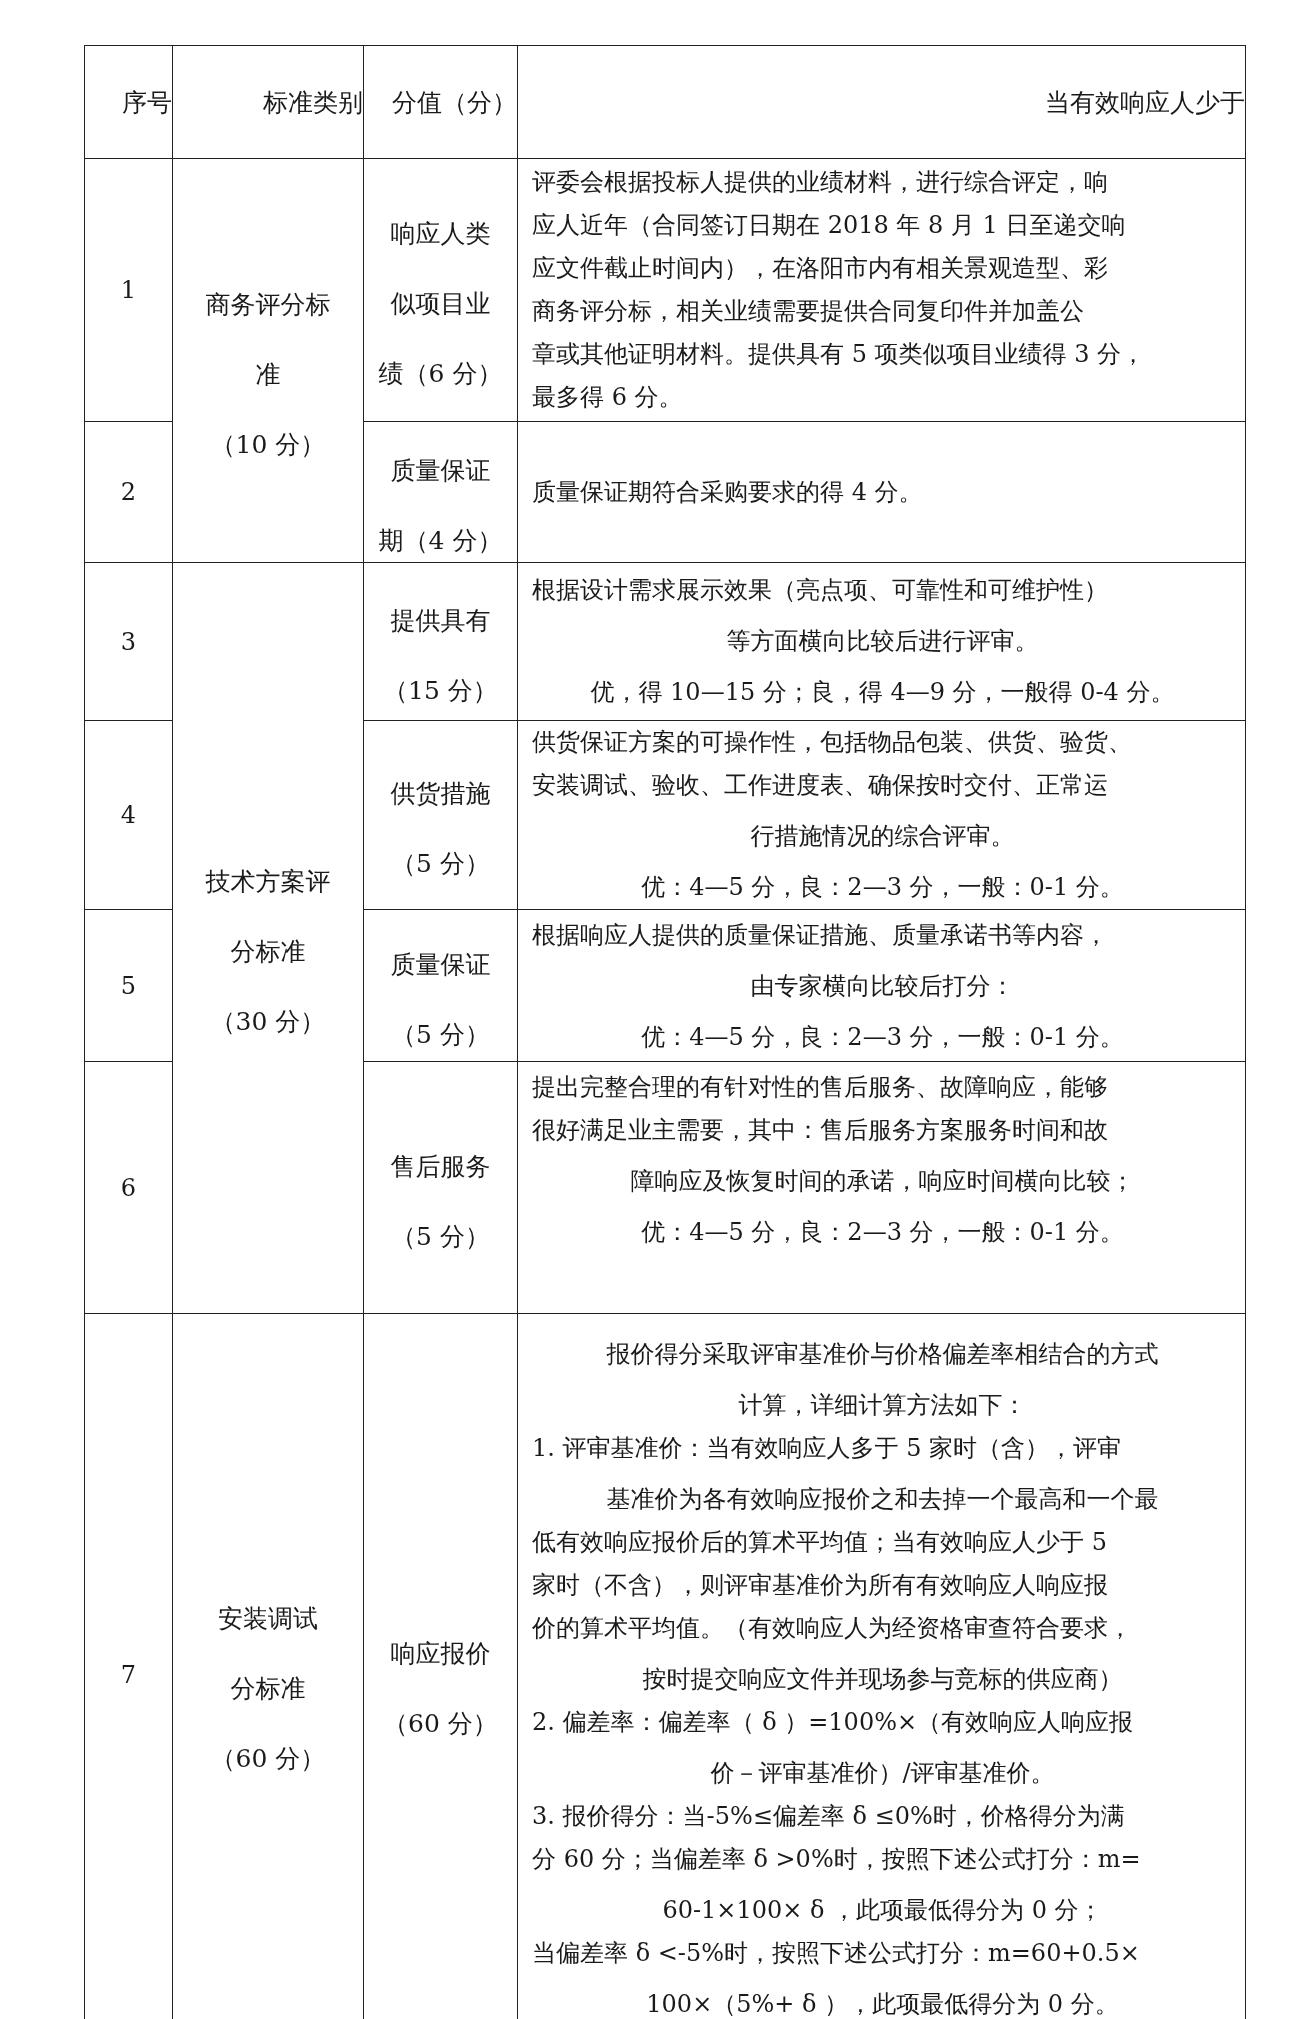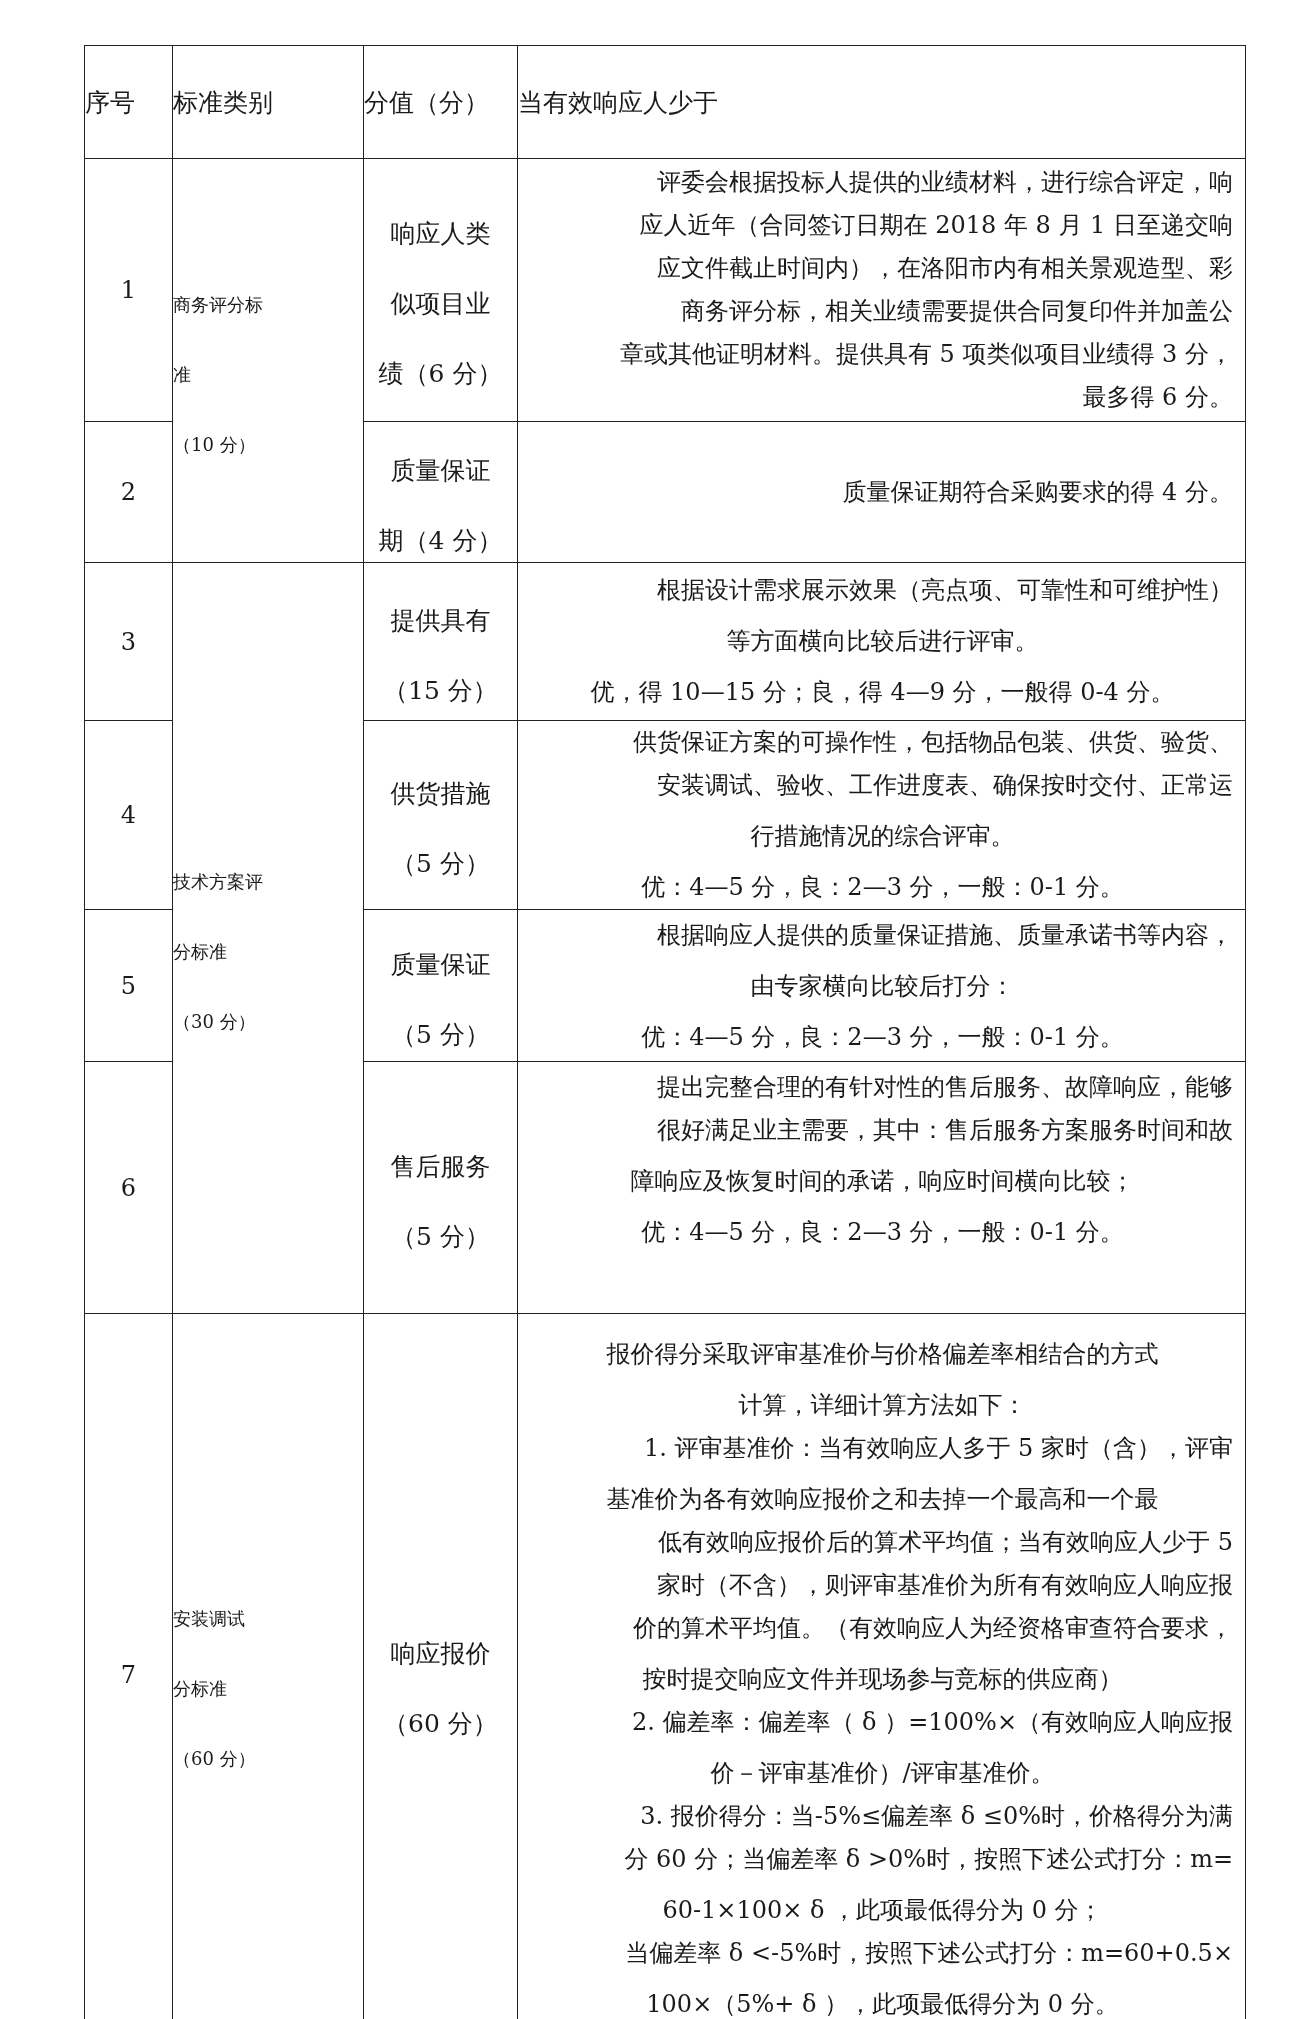--- a/index.html
+++ b/index.html
@@ -2,28 +2,28 @@
 <html><head>
 <meta charset="utf-8">
 <style>
   html, body { margin: 0; padding: 0; background: #ffffff; }
   body { width: 1295px; height: 2019px; position: relative; overflow: hidden;
          font-family: "DejaVu Serif", "Liberation Serif", serif; color: #1a1a1a; }
   table.score { position: absolute; left: 84px; top: 45px; width: 1162px;
                 border-collapse: collapse; table-layout: fixed; }
   table.score td, table.score th { border: 1.5px solid #222; padding: 0; vertical-align: middle;
                 font-weight: normal; }
-  table.score th { font-size: 25px; text-align: left; }
+  table.score th { font-size: 25px; text-align: right; }
   .c-no { width: 88px; text-align: center; font-size: 24px; }
-  .c-cat { width: 191px; font-size: 18px; line-height: 43px; }
+  .c-cat { width: 191px; text-align: center; font-size: 25px; line-height: 43px; }
   .c-val { width: 154px; text-align: center; font-size: 25px; line-height: 43px; }
   .c-desc { font-size: 24px; line-height: 43px; padding: 0 12px 0 14px !important; }
   .desc-line { display: block; white-space: nowrap; }
   .desc-line.center { text-align: center; margin-top: 8px; }
-  .desc-line.left { text-align: right; }
+  .desc-line.left { text-align: left; }
   .val-line, .cat-line { display: block; margin-top: 27px; }
 </style>
 </head>
 <body>
 
 <table class="score">
   <colgroup>
     <col style="width:88px">
       <col style="width:191px">
       <col style="width:154px">

